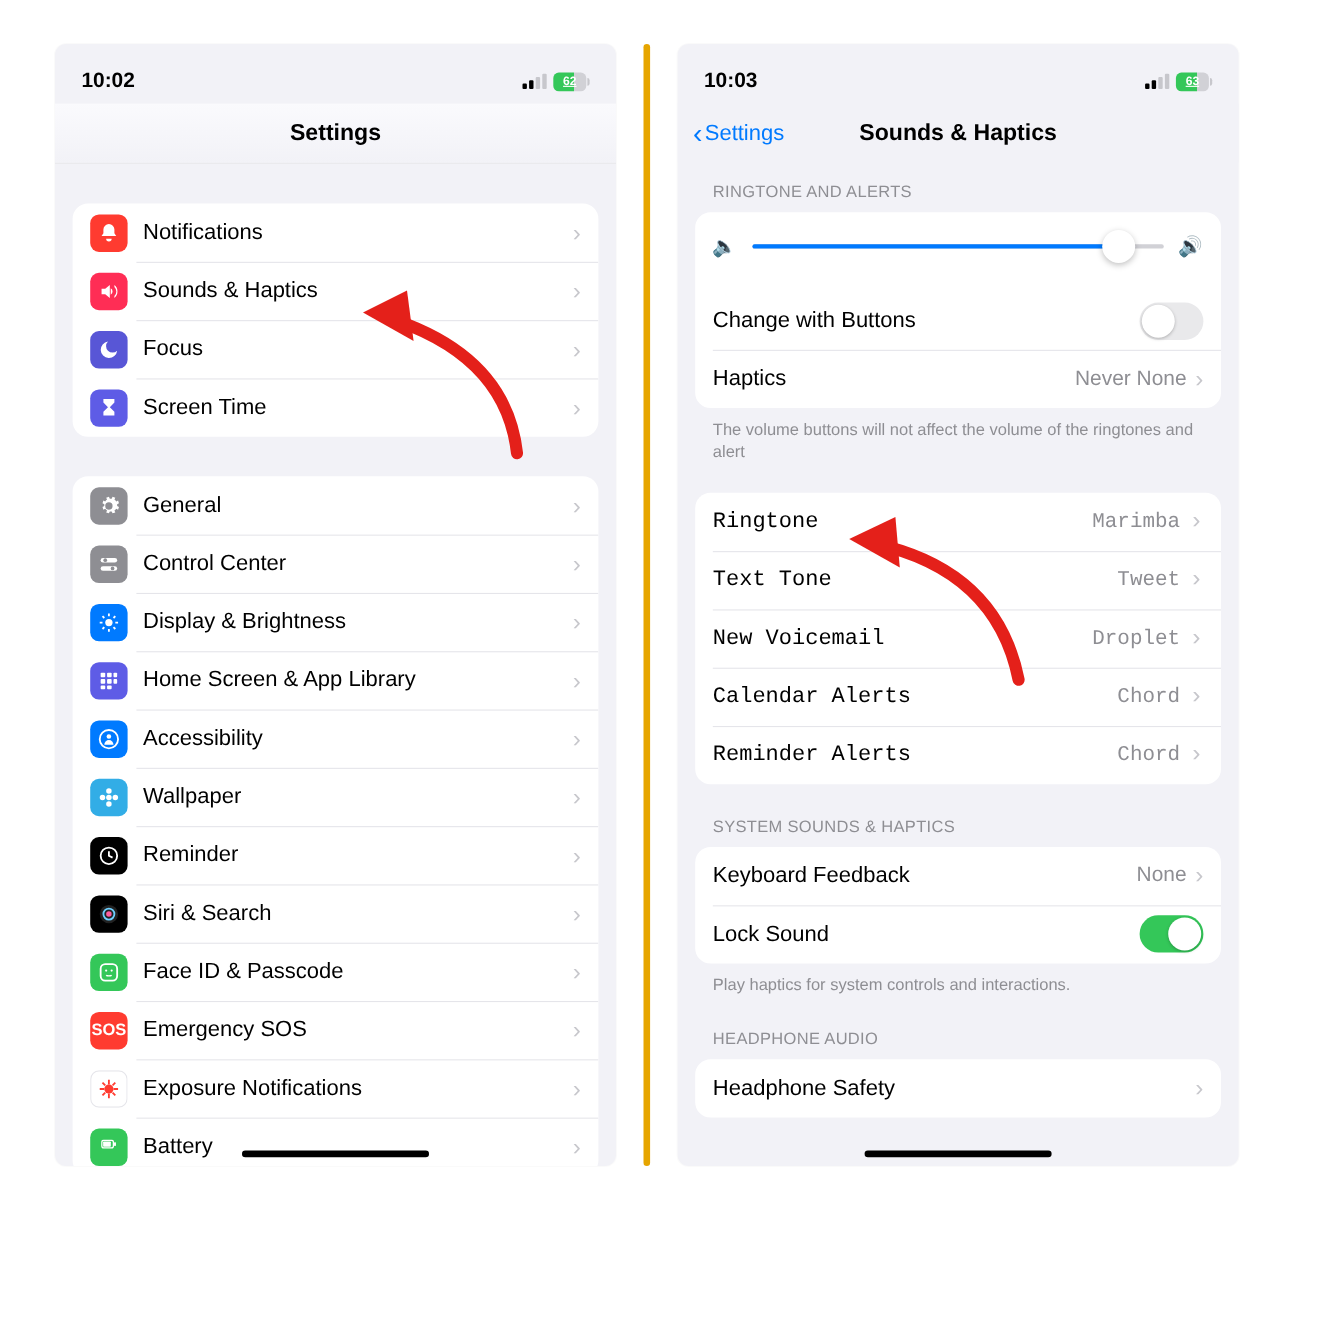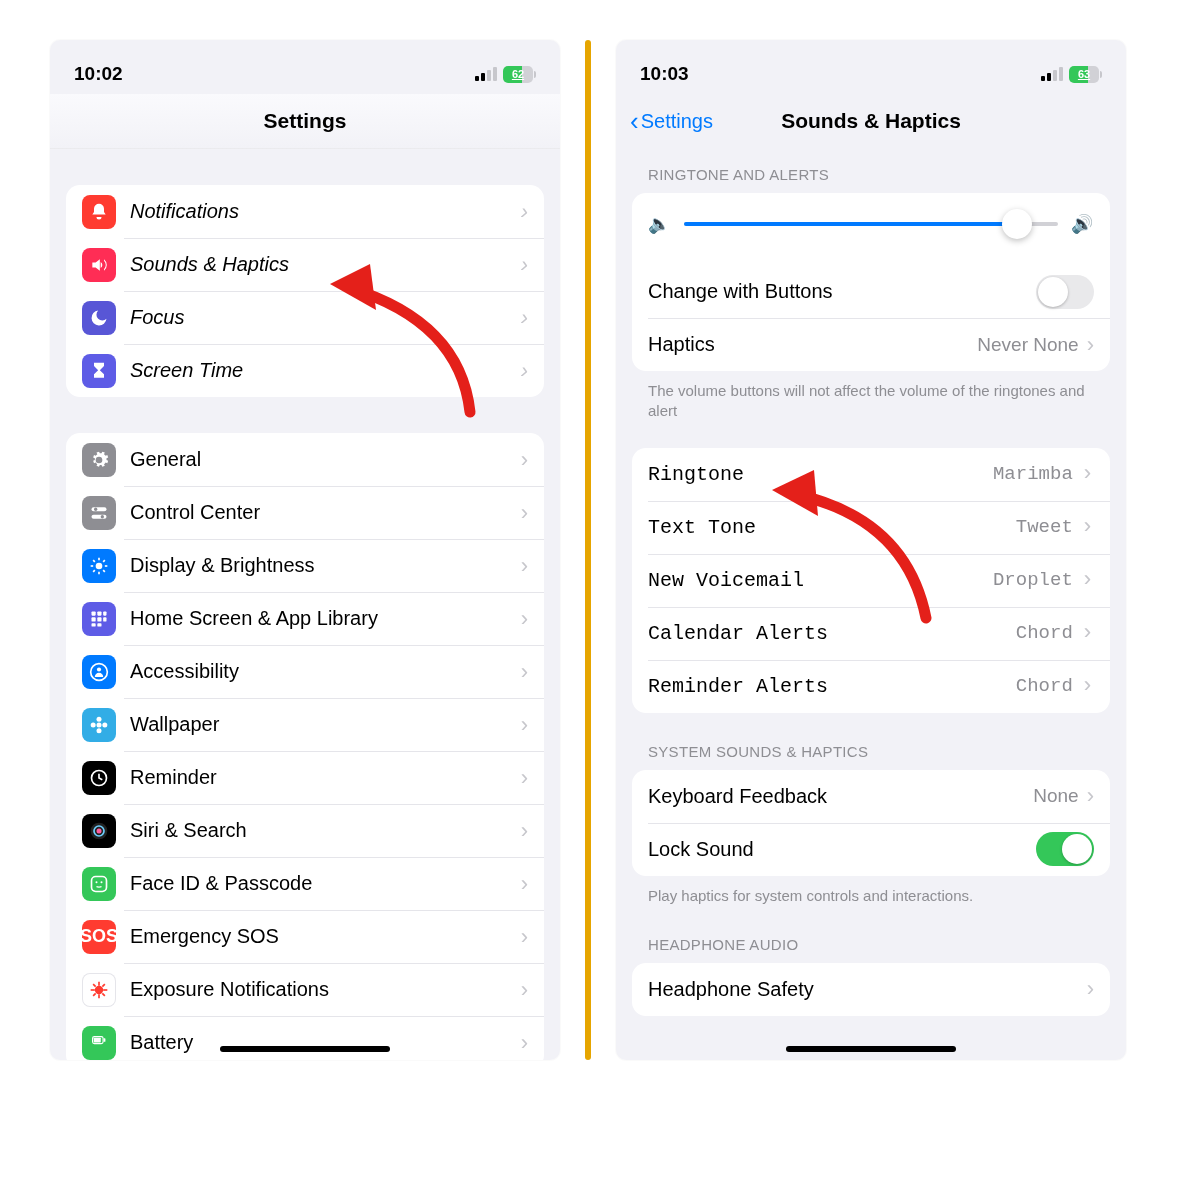--- a/index.html
+++ b/index.html
@@ -81,21 +81,21 @@
   .footer-note{
     padding:10px 32px 0 32px;
     color:#8e8e93; font-size:15px; line-height:1.35;
   }
   .group{
     background:#fff;
     margin:0 16px;
     border-radius:14px;
     overflow:hidden;
   }
-  .group.first-left{ margin-top:36px;font-style:italic;}
+  .group.first-left{ margin-top:36px;}
   .group + .group{ margin-top:36px;}
   .row{
     display:flex; align-items:center;
     height:53px;
     padding:0 16px;
     position:relative;
     cursor:pointer;
   }
   .row+.row::before{
     content:""; position:absolute; left:58px; right:0; top:0; height:1px; background:#e5e5ea;
@@ -320,21 +320,21 @@
                 <circle cx="9" cy="10" r="1.2"></circle>
                 <circle cx="15" cy="10" r="1.2"></circle>
                 <path d="M9 15c1 1 5 1 6 0" stroke="white" stroke-width="1.5" fill="none"></path>
               </svg>
             </span>
             <span class="label">Face ID &amp; Passcode</span>
             <span class="chev">›</span>
           </div>
           <div class="row">
             <span class="icn c-red">
-              <span style="color:white;font-weight:700;font-size:18px">SOS</span>
+              <span style="color:white;font-weight:700;font-size:15px">SOS</span>
             </span>
             <span class="label">Emergency SOS</span>
             <span class="chev">›</span>
           </div>
           <div class="row">
             <span class="icn c-white">
               <svg viewBox="0 0 24 24" width="20" height="20" fill="#ff3b30">
                 <circle cx="12" cy="12" r="5"></circle>
                 <g stroke="#ff3b30" stroke-width="2">
                   <line x1="12" y1="2" x2="12" y2="7"></line>

